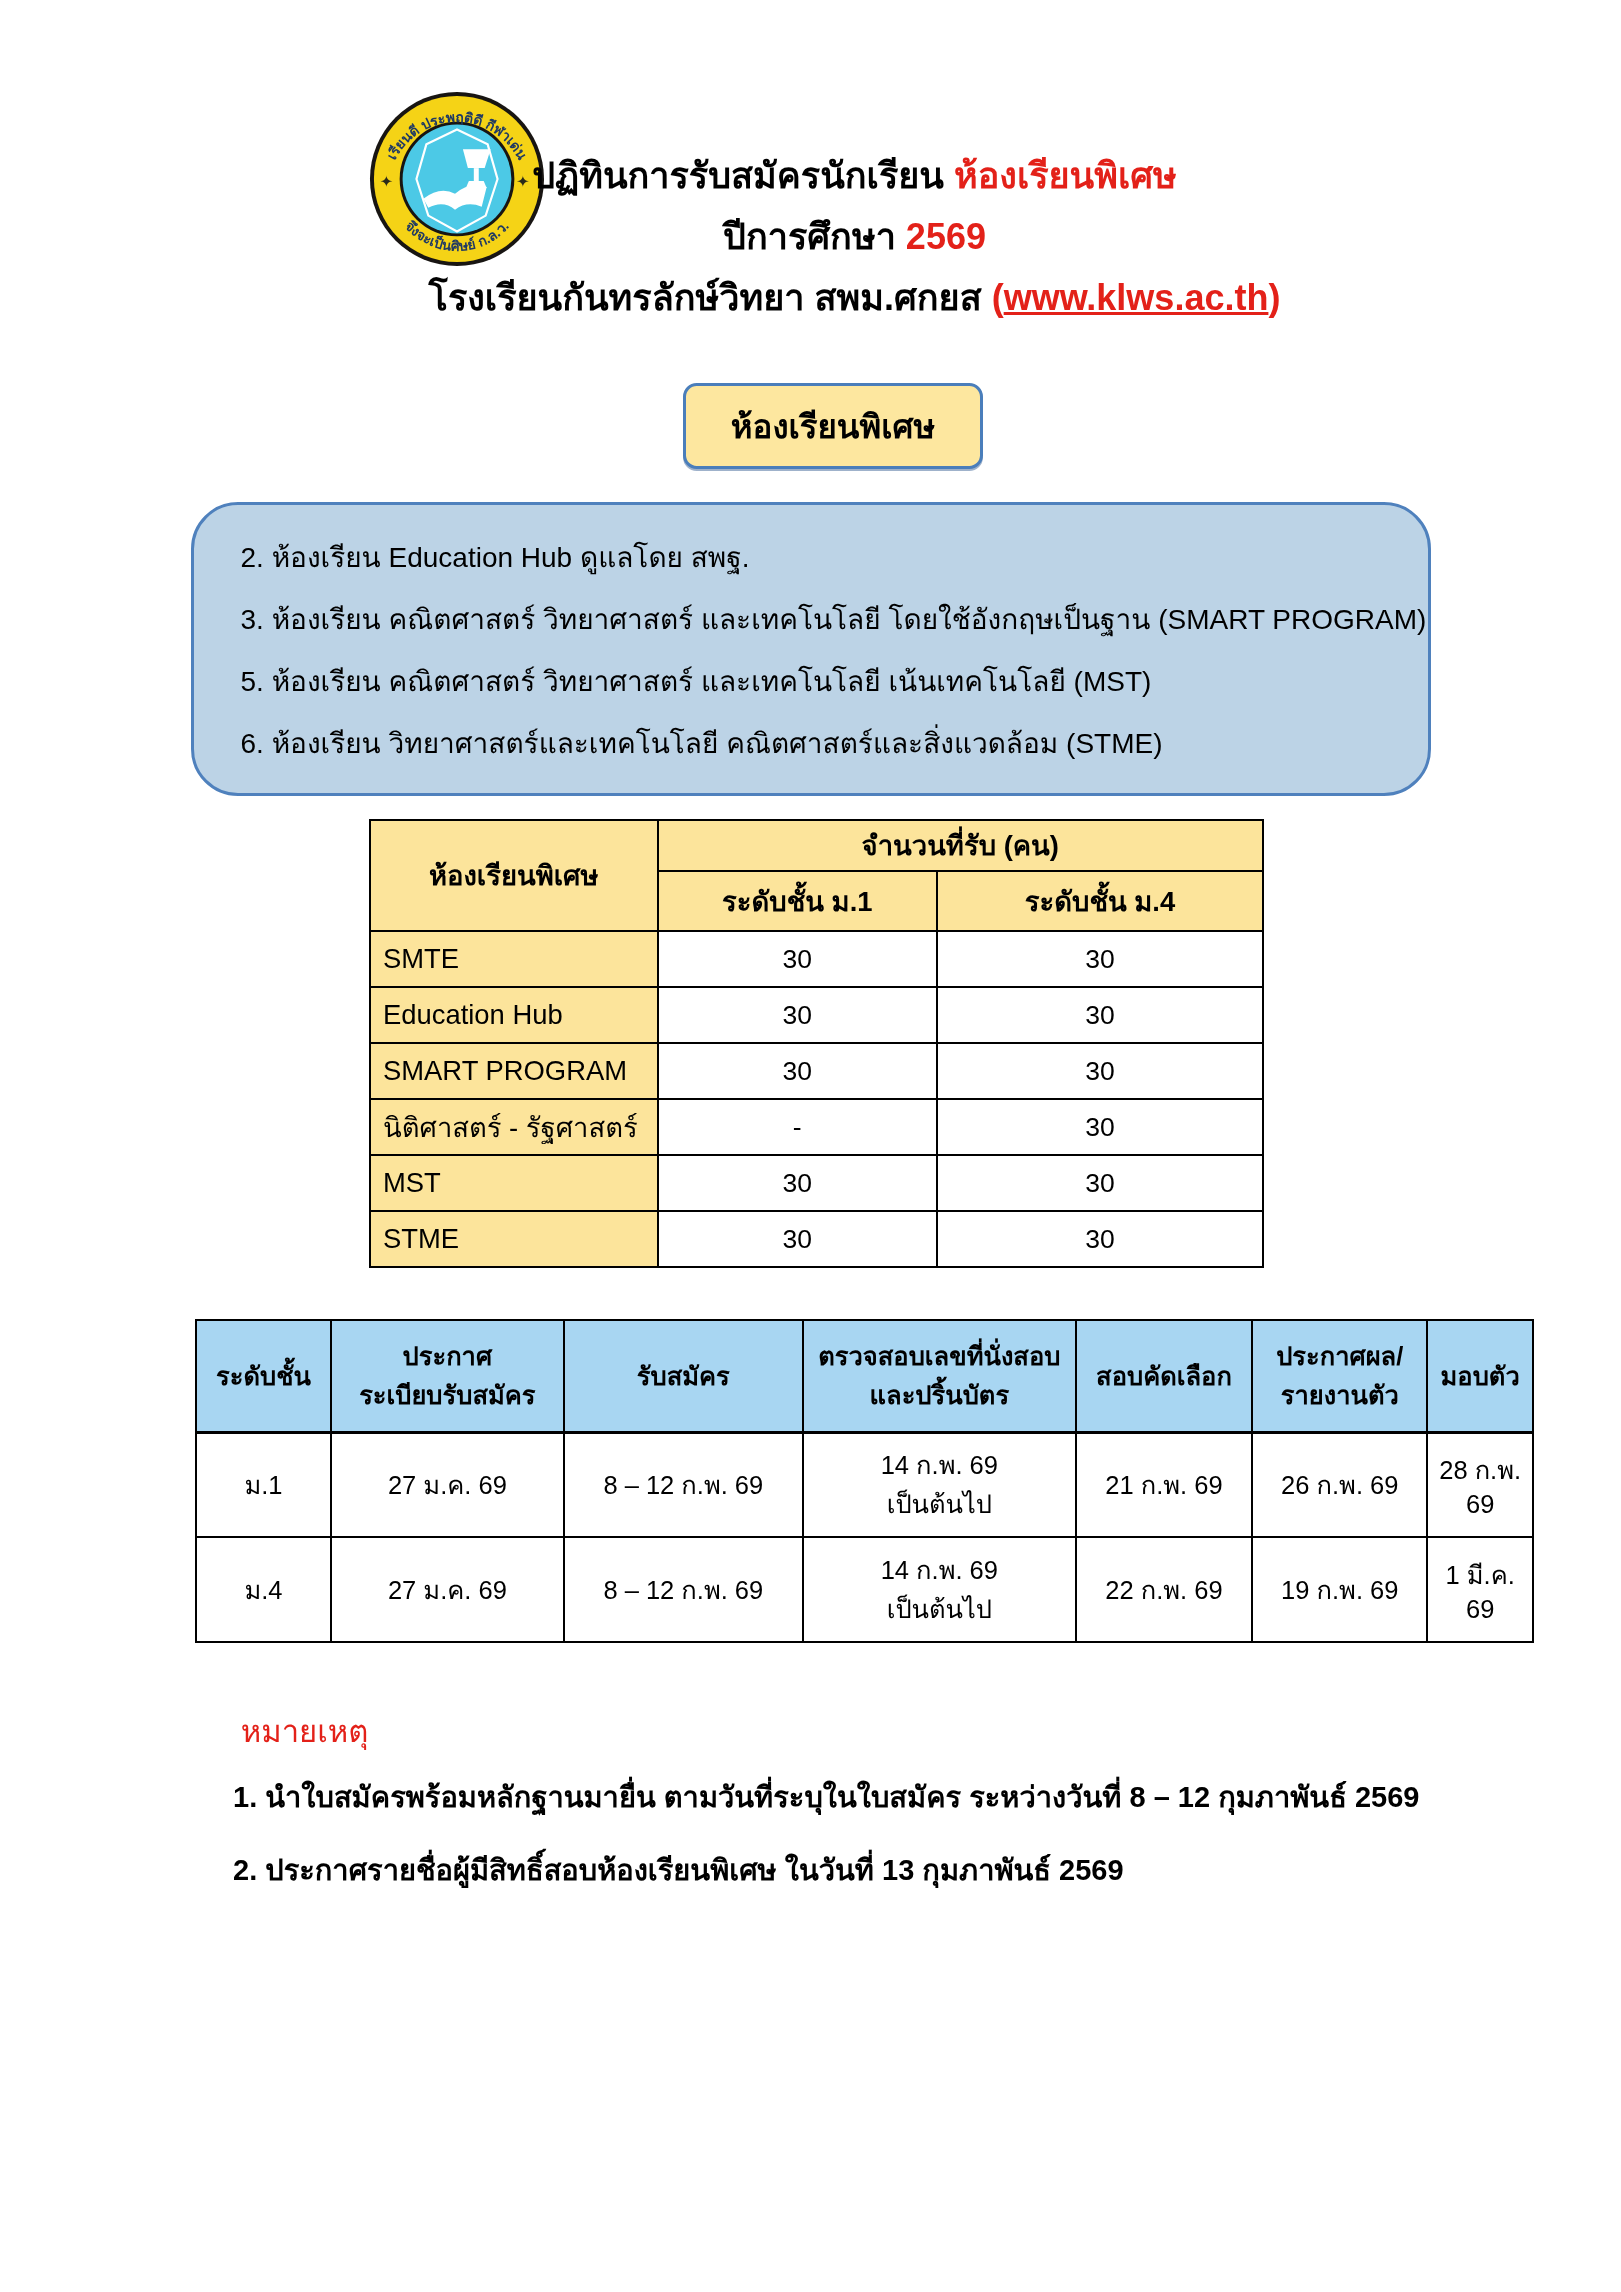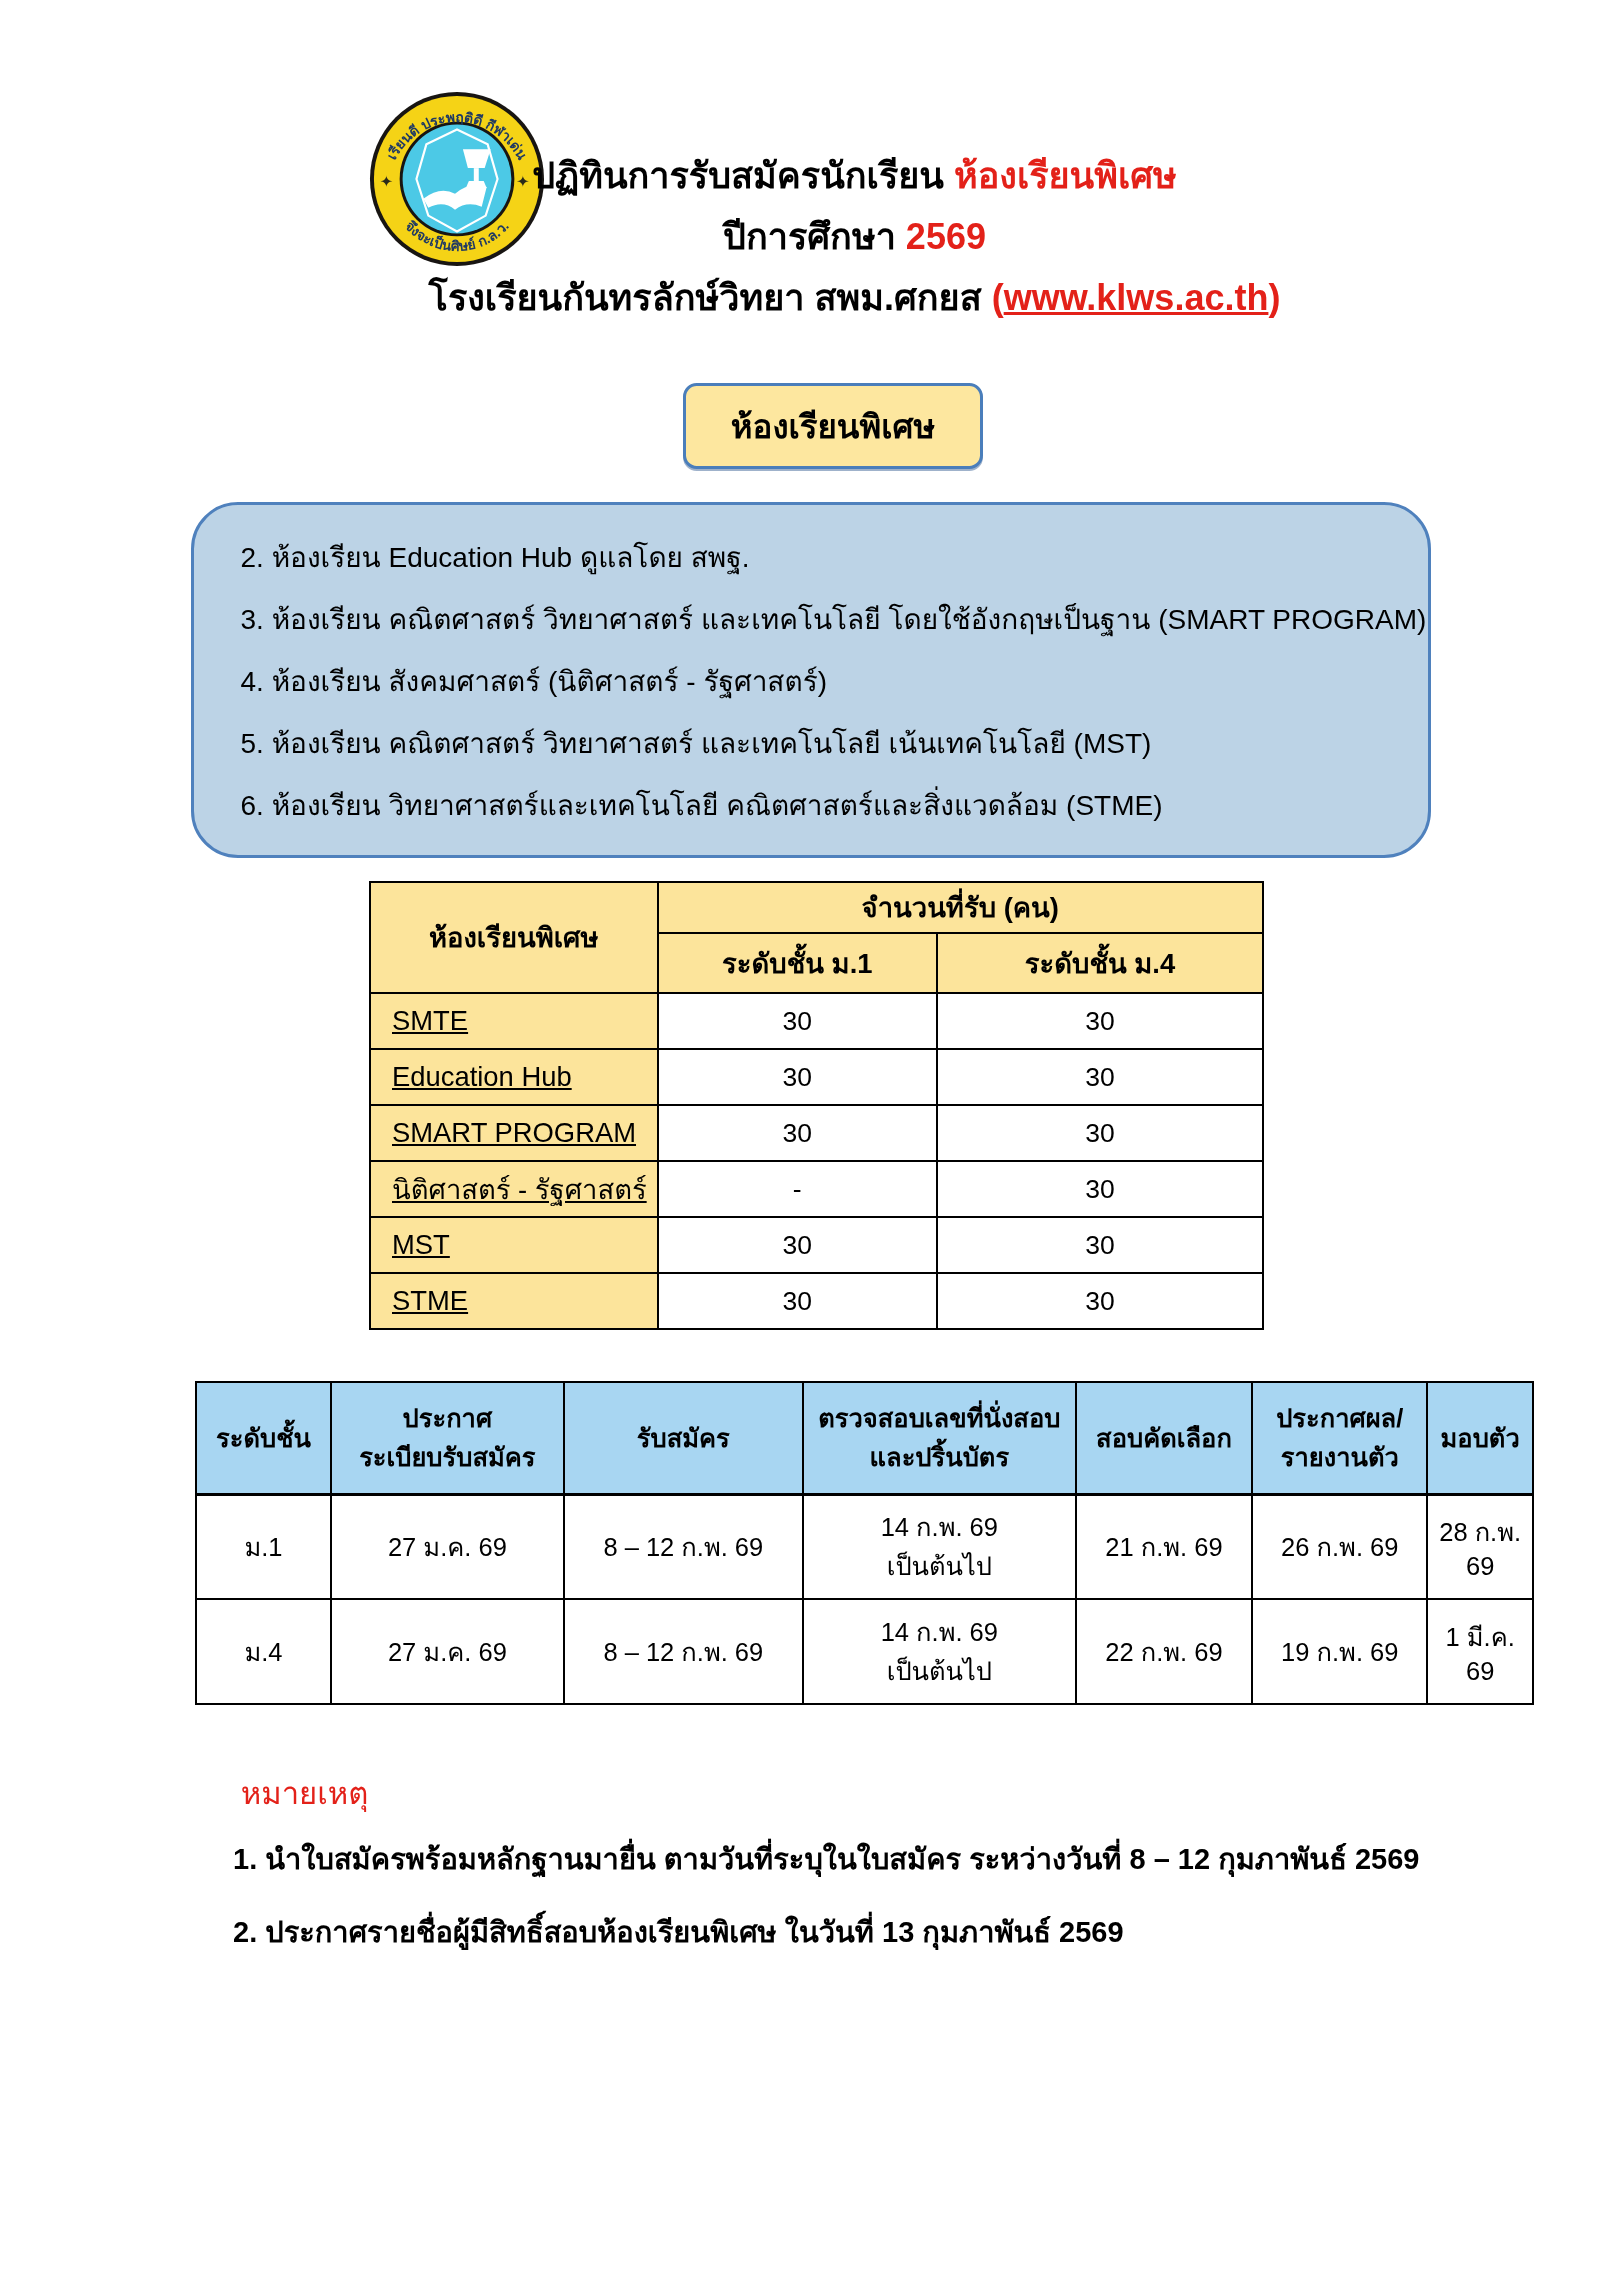--- a/index.html
+++ b/index.html
@@ -27,21 +27,21 @@
   .info-box .item { font-size:28px; line-height:62px; white-space:nowrap; }
 
   
   table { border-collapse:collapse; table-layout:fixed; }
   .cap-table { width:895px; margin:23.5px 0 0 369px; border:2.9px solid #000; }
   .cap-table th, .cap-table td { border:2px solid #000; text-align:center; vertical-align:middle; }
   .cap-table .yellow { background:#FCE49B; }
   .cap-table .h-top th { height:51px; font-size:27.4px; }
   .cap-table .h-sub th { height:60px; font-size:27.4px; border-bottom:2.9px solid #000; }
   .cap-table td { height:56px; font-size:26.5px; background:#fff; }
-  .cap-table td.prog { text-align:left; padding-left:21px; font-size:27.4px;text-decoration:underline; }
+  .cap-table td.prog { text-align:left; padding-left:12px; font-size:27.4px; }
 
   
   .sch-table { width:1339px; margin:51px 0 0 195px; border:2.9px solid #000; }
   .sch-table th { background:#A8D6F2; border:2px solid #000; border-bottom:3.9px solid #000;
                   height:112px; font-size:25.5px; font-weight:bold; vertical-align:middle; }
   .sch-table td { border:2px solid #000; border-top-width:2.9px; height:105px; background:#fff;
                   text-align:center; vertical-align:middle; font-size:25.5px; }
   .two-line div { line-height:39px; }
 
   
@@ -100,21 +100,20 @@
     </div>
   </div>
 
   <div class="badge-row">
     <div class="badge">ห้องเรียนพิเศษ</div>
   </div>
 
   <div class="info-box">
     <div class="item">2. ห้องเรียน Education Hub ดูแลโดย สพฐ.</div>
     <div class="item">3. ห้องเรียน คณิตศาสตร์ วิทยาศาสตร์ และเทคโนโลยี โดยใช้อังกฤษเป็นฐาน (SMART PROGRAM)</div>
-    <div class="item">4. ห้องเรียน สังคมศาสตร์ (นิติศาสตร์ - รัฐศาสตร์)</div>
     <div class="item">5. ห้องเรียน คณิตศาสตร์ วิทยาศาสตร์  และเทคโนโลยี เน้นเทคโนโลยี (MST)</div>
     <div class="item">6. ห้องเรียน วิทยาศาสตร์และเทคโนโลยี คณิตศาสตร์และสิ่งแวดล้อม (STME)</div>
   </div>
 
   <table class="cap-table">
     <colgroup>
         <col style="width:32.2%">
         <col style="width:31.3%">
         <col style="width:36.5%">
       </colgroup>

